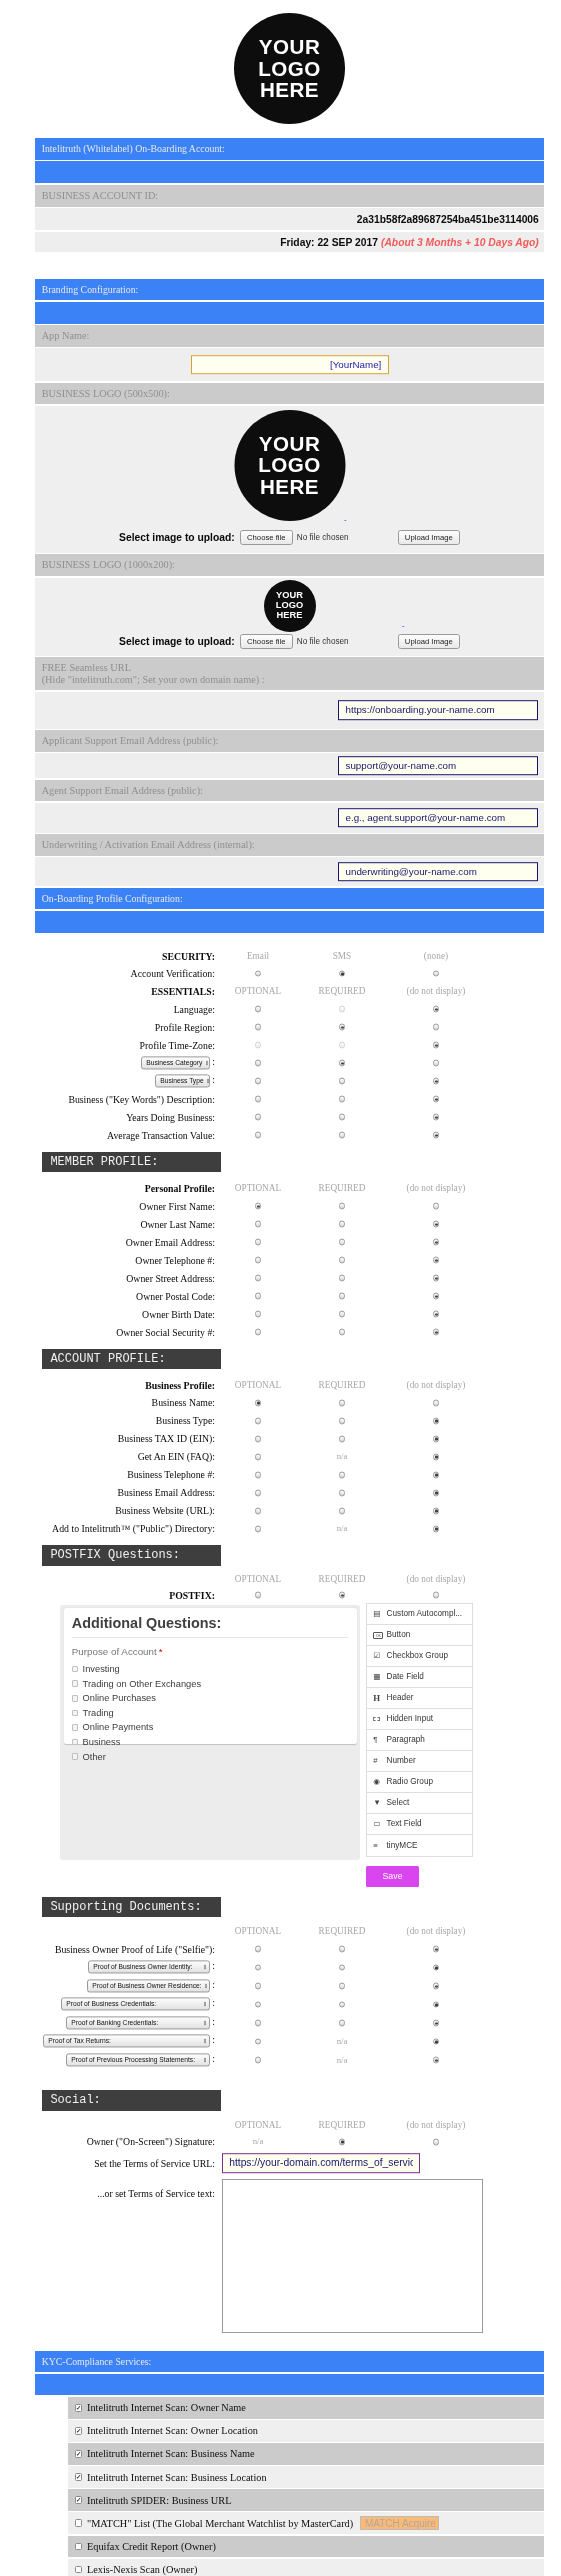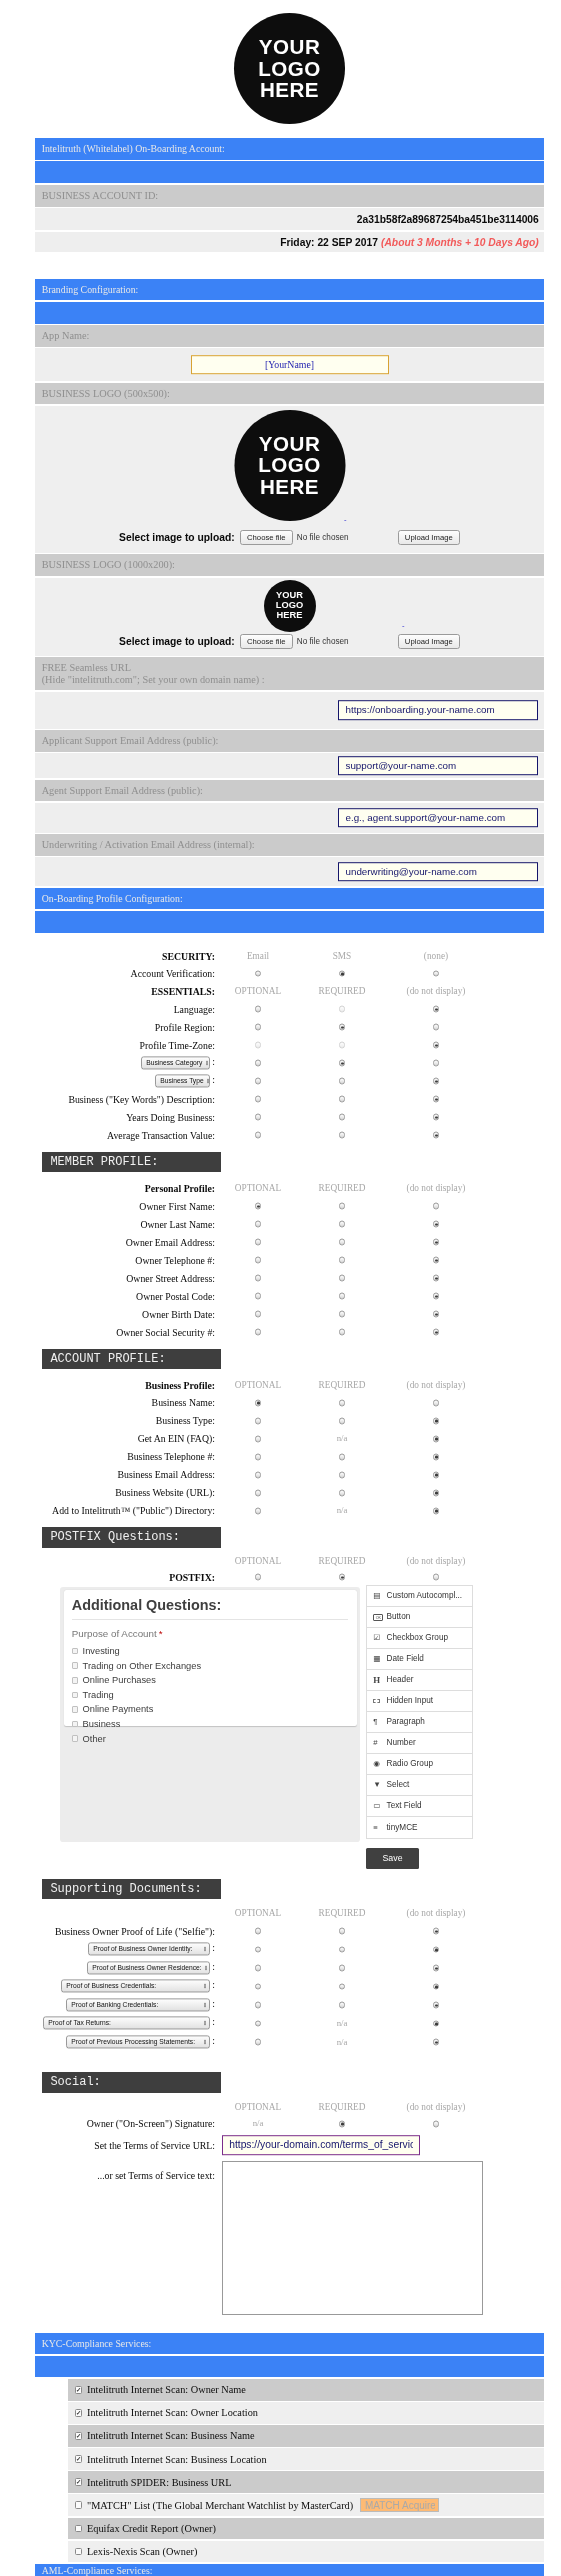--- a/index.html
+++ b/index.html
@@ -27,21 +27,21 @@
   .rednote { color:#f25a5a; font-weight:bold; font-style:italic; margin-left:3.1px; }
   .spacer { height:25px; }
 
   
   .cream { background:#fffff0; border:1.5px solid #15156b; color:#15156b; font-size:9.8px;
     height:19.6px; padding:0 6.2px; font-family:"Liberation Sans",sans-serif; }
   .inputrow { height:30px; }
   .inputrow .cream { position:absolute; right:5.7px; top:50%; transform:translateY(-50%); width:200px; }
   .approw { height:33px; }
   .approw .cream { position:absolute; left:50%; top:50%; transform:translate(-50%,-50%);
-    width:198px; border-color:#d8a233; color:#2323b0; text-align:center;font-family:Liberation Serif, serif; }
+    width:198px; border-color:#d8a233; color:#2323b0; text-align:right; }
   .cream.purple { border-color:#7b2d8b; }
 
   
   .logorow { background:#efefef; margin-bottom:1.5px; position:relative; height:147px; }
   .logorow.small-row { height:78px; }
   .logorow .logo-circle { position:absolute; left:50%; transform:translateX(-50%); top:3.6px; }
   .logorow.small-row .logo-circle { top:2.1px; }
   .upload-line { position:absolute; left:0; right:0; bottom:8.2px; display:flex; align-items:center; justify-content:center; }
   .upload-label { font-weight:bold; font-size:10.3px; color:#0a0a0a; margin-right:5.2px; }
   .pushbtn { background:linear-gradient(#fdfdfd,#e9e9e9); border:0.5px solid #9a9a9a; border-radius:2.6px;
@@ -89,21 +89,21 @@
   .cbx { width:6.7px; height:6.7px; border:0.5px solid #c0c0c0; background:#f4f4f4; border-radius:1px; margin-right:4.1px; cursor:pointer; }
   .fbopt span.optlabel { font-size:9.3px; color:#3c3c3c; }
   .fbpanel { position:absolute; left:331px; top:0; width:107px; background:#fff; border:0.5px solid #ddd; }
   .fbitem { display:flex; align-items:center; height:21px; border-bottom:0.5px solid #ddd; padding-left:6.2px;
     font-size:8.2px; color:#333; cursor:pointer; }
   .fbitem:last-child { border-bottom:none; }
   .fbicon { width:13.4px; font-size:7.7px; color:#444; flex:0 0 13.4px; }
   .fbicon.hserif { font-family:"Liberation Serif",serif; font-weight:bold; font-size:8.8px; }
   .fbicon.btnicon span { display:inline-block; border:0.5px solid #555; border-radius:1px; font-size:3.6px; padding:0.5px 1.5px; }
   .fbicon.dashed span { display:inline-block; width:7.2px; height:4.6px; border:0.5px dashed #777; }
-  .fbsave { position:absolute; left:331px; top:263px; width:53px; height:21px; background:#404040; color:#fff;
+  .fbsave { position:absolute; left:331px; top:263px; width:53px; height:21px; background:#d946ef; color:#fff;
     display:flex; align-items:center; justify-content:center; font-size:8.8px; border-radius:1.5px; cursor:pointer; }
 
   
   .urlrow { height:27px; }
   .urlrow .cream { position:absolute; left:187px; top:50%; transform:translateY(-50%); width:198px; font-size:10.3px; }
   .textrow { position:relative; height:166px; }
   .textrow .tlabel { top:11.3px; transform:none; }
   .textrow textarea { position:absolute; left:187px; top:2.1px; width:261px; height:154px;
     border:0.5px solid #999; background:#fff; resize:none; }
 
@@ -352,20 +352,26 @@
     <span class="cell c3 chead">(do not display)</span>
   </div>
   <div class="trow">
     <span class="tlabel">Business Name:</span>
     <span class="cell c1"><span class="radio on"></span></span>
     <span class="cell c2"><span class="radio"></span></span>
     <span class="cell c3"><span class="radio"></span></span>
   </div>
   <div class="trow">
     <span class="tlabel">Business Type:</span>
+    <span class="cell c1"><span class="radio"></span></span>
+    <span class="cell c2"><span class="radio"></span></span>
+    <span class="cell c3"><span class="radio on"></span></span>
+  </div>
+  <div class="trow">
+    <span class="tlabel">Business TAX ID (EIN):</span>
     <span class="cell c1"><span class="radio"></span></span>
     <span class="cell c2"><span class="radio"></span></span>
     <span class="cell c3"><span class="radio on"></span></span>
   </div>
   <div class="trow">
     <span class="tlabel">Get An EIN (FAQ):</span>
     <span class="cell c1"><span class="radio"></span></span>
     <span class="cell c2"><span class="na">n/a</span></span>
     <span class="cell c3"><span class="radio on"></span></span>
   </div>

